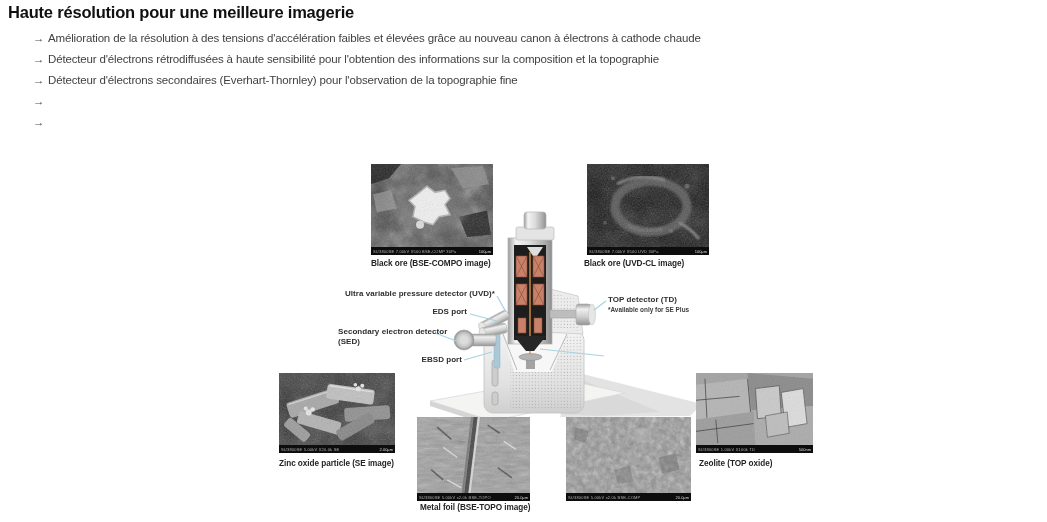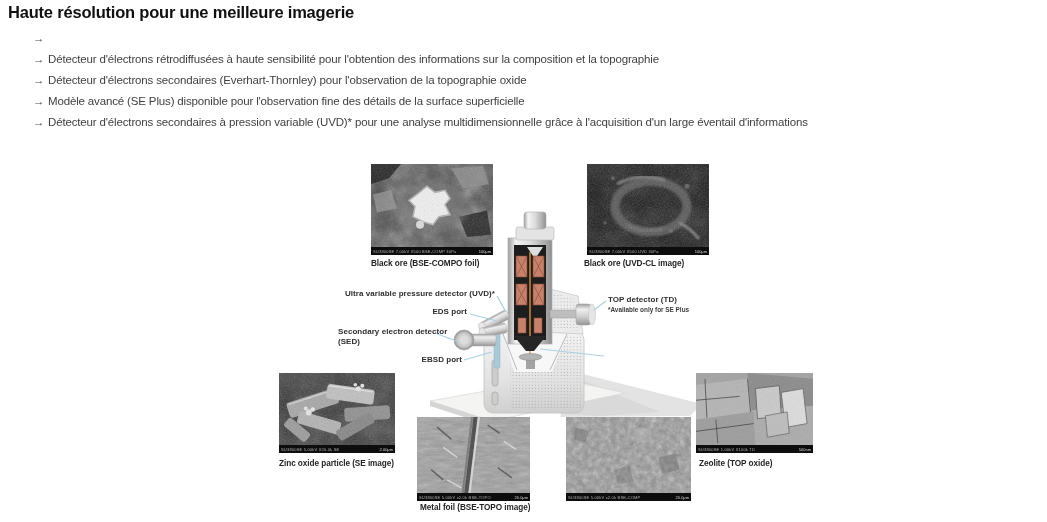--- a/index.html
+++ b/index.html
@@ -84,36 +84,35 @@
       <pattern id="dots" width="3.2" height="3.2" patternUnits="userSpaceOnUse">
         <circle cx="1.1" cy="1.1" r="0.55" fill="#a6a6a6"></circle>
       </pattern>
     </defs>
   </svg>
 
   <div class="page-title">Haute résolution pour une meilleure imagerie</div>
   <div class="bullets">
     <div class="bullet">
       <span class="arr">→</span>
+      <span>Amélioration de la résolution à des tensions d'accélération faibles et élevées grâce au nouveau canon à électrons à cathode chaude</span>
       </div>
     <div class="bullet">
       <span class="arr">→</span>
       <span>Détecteur d'électrons rétrodiffusées à haute sensibilité pour l'obtention des informations sur la composition et la topographie</span>
       </div>
     <div class="bullet">
       <span class="arr">→</span>
-      <span>Détecteur d'électrons secondaires (Everhart-Thornley) pour l'observation de la topographie oxide</span>
-      </div>
-    <div class="bullet">
-      <span class="arr">→</span>
-      <span>Modèle avancé (SE Plus) disponible pour l'observation fine des détails de la surface superficielle</span>
-      </div>
-    <div class="bullet">
-      <span class="arr">→</span>
-      <span>Détecteur d'électrons secondaires à pression variable (UVD)* pour une analyse multidimensionnelle grâce à l'acquisition d'un large éventail d'informations</span>
+      <span>Détecteur d'électrons secondaires (Everhart-Thornley) pour l'observation de la topographie fine</span>
+      </div>
+    <div class="bullet">
+      <span class="arr">→</span>
+      </div>
+    <div class="bullet">
+      <span class="arr">→</span>
       </div>
   </div>
 
   <svg class="diagram-svg" width="1047" height="522" viewBox="0 0 1047 522">
 
     <polygon points="575,372 702,404 690,416 560,417" fill="#dadada" opacity="0.75"></polygon>
     <polygon points="582,380 660,412 600,416 560,414" fill="#cfcfcf" opacity="0.5"></polygon>
 
     <polygon points="430,401 558,378 625,393 492,421" fill="#f4f4f2" stroke="#d9d9d9" stroke-width="0.8"></polygon>
     <polygon points="430,401 492,421 492,426 430,406" fill="#d5d5d5"></polygon>
@@ -211,21 +210,21 @@
       <ellipse cx="62" cy="44" rx="34" ry="26" fill="#6f6f6f" opacity="0.55" filter="url(#blur2)"></ellipse>
       <path d="M46,30 L56,22 L64,28 L74,26 L79,34 L74,40 L79,50 L68,52 L62,60 L52,57 L42,52 L44,42 L38,36 Z" fill="#f0f0f0" stroke="#b2b2b2" stroke-width="1.5"></path>
       <circle cx="49" cy="60" r="4" fill="#dcdcdc"></circle>
       <rect width="122" height="82" filter="url(#grain)" opacity="0.25"></rect>
     </svg>
     <div class="bar">
       <span class="ftxt">SU3800SE 7.00kV X500 BSE-COMP 30Pa</span>
       <span class="fscale">100μm</span>
     </div>
   </div>
-  <div class="cap" style="left:371px;top:259px;">Black ore (BSE-COMPO foil)</div>
+  <div class="cap" style="left:371px;top:259px;">Black ore (BSE-COMPO image)</div>
 
   <div class="sem" style="left:587px;top:164px;width:122px;height:91px;">
     <svg width="122" height="83" viewBox="0 0 122 82" preserveAspectRatio="none">
       <rect width="122" height="82" fill="#101010"></rect>
       <rect width="122" height="82" filter="url(#patches)" opacity="0.25"></rect>
       <ellipse cx="64" cy="42" rx="36" ry="25" fill="none" stroke="#5c5c5c" stroke-width="9" filter="url(#blur1)" opacity="0.9"></ellipse>
       <path d="M30,20 Q50,8 78,16" stroke="#7a7a7a" stroke-width="3" fill="none" filter="url(#blur1)"></path>
       <path d="M92,58 Q104,64 112,74" stroke="#8a8a8a" stroke-width="2.5" fill="none" filter="url(#blur1)"></path>
       <path d="M40,60 Q56,70 76,64" stroke="#6a6a6a" stroke-width="3" fill="none" filter="url(#blur1)"></path>
       <circle cx="18" cy="58" r="2" fill="#484848"></circle>

